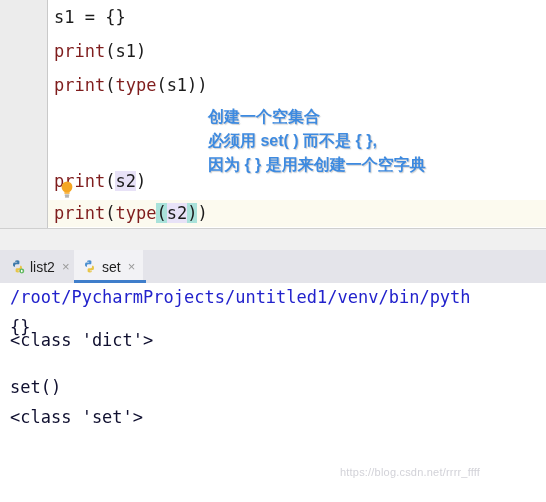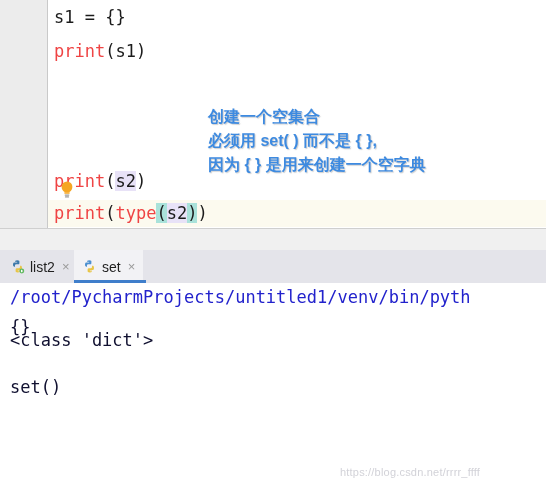--- a/index.html
+++ b/index.html
@@ -53,21 +53,21 @@
     font-family: "DejaVu Sans Mono", "Liberation Mono", monospace;
     font-size: 17px;
     color: #1b1b1b;
     padding-left: 6px;
   }
   .code-line.current {
     background: #fcfaef;
     width: 498px;
   }
   .tok-plain  { color: #1b1b1b; }
-  .tok-func   { color: #ef4444; }
+  .tok-func   { color: #7f1d1d; }
   .hl-pink    { background: #fae0ec; }
   .hl-lav     { background: #e8e2f7; }
   .hl-teal    { background: #a9e2da; }
 
   
   #squiggle {
     position: absolute;
     left: 162px;
     top: 222px;
     width: 46px;
@@ -191,20 +191,21 @@
 <body>
 
 <div id="editor-pane">
 
   <div id="editor-gutter"></div>
   <div id="editor-gutter-divider"></div>
 
   <div id="code-area">
       <div class="code-line" style="top: 4px;"><span class="tok-plain ">s1 = {}</span></div>
       <div class="code-line" style="top: 38px;"><span class="tok-func ">print</span><span class="tok-plain ">(s1)</span></div>
+      <div class="code-line" style="top: 72px;"><span class="tok-func ">print</span><span class="tok-plain ">(</span><span class="tok-func ">type</span><span class="tok-plain ">(s1))</span></div>
       <div class="code-line" style="top: 168px;"><span class="tok-func ">print</span><span class="tok-plain ">(</span><span class="tok-plain hl-lav">s2</span><span class="tok-plain ">)</span></div>
       <div class="code-line current" style="top: 200px;"><span class="tok-func ">print</span><span class="tok-plain ">(</span><span class="tok-func ">type</span><span class="tok-plain hl-teal">(</span><span class="tok-plain hl-lav">s2</span><span class="tok-plain hl-teal">)</span><span class="tok-plain ">)</span></div>
     </div>
 
   <div id="squiggle">
     
   </div>
 
   <div id="lightbulb">
     <svg width="16" height="18" viewBox="0 0 16 18">
@@ -250,16 +251,17 @@
   </div>
 
   <div id="tab-set-underline"></div>
 </div>
 
 <div id="console-pane">
     <div class="console-line con-blue" style="top: 0px;">/root/PycharmProjects/untitled1/venv/bin/pyth</div>
     <div class="console-line con-dark" style="top: 30px;">{}</div>
     <div class="console-line con-dark" style="top: 43px;">&lt;class 'dict'&gt;</div>
     <div class="console-line con-dark" style="top: 90px;">set()</div>
+    <div class="console-line con-dark" style="top: 120px;">&lt;class 'set'&gt;</div>
     <div class="console-line con-blue" style="top: 180px;">Process finished with exit code 0</div>
   </div>
 
 <div id="watermark">https://blog.csdn.net/rrrr_ffff</div>
 
 </body></html>

